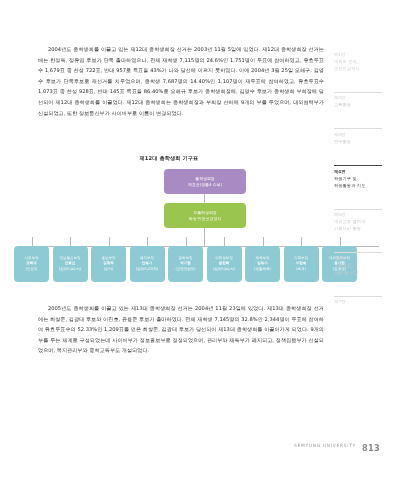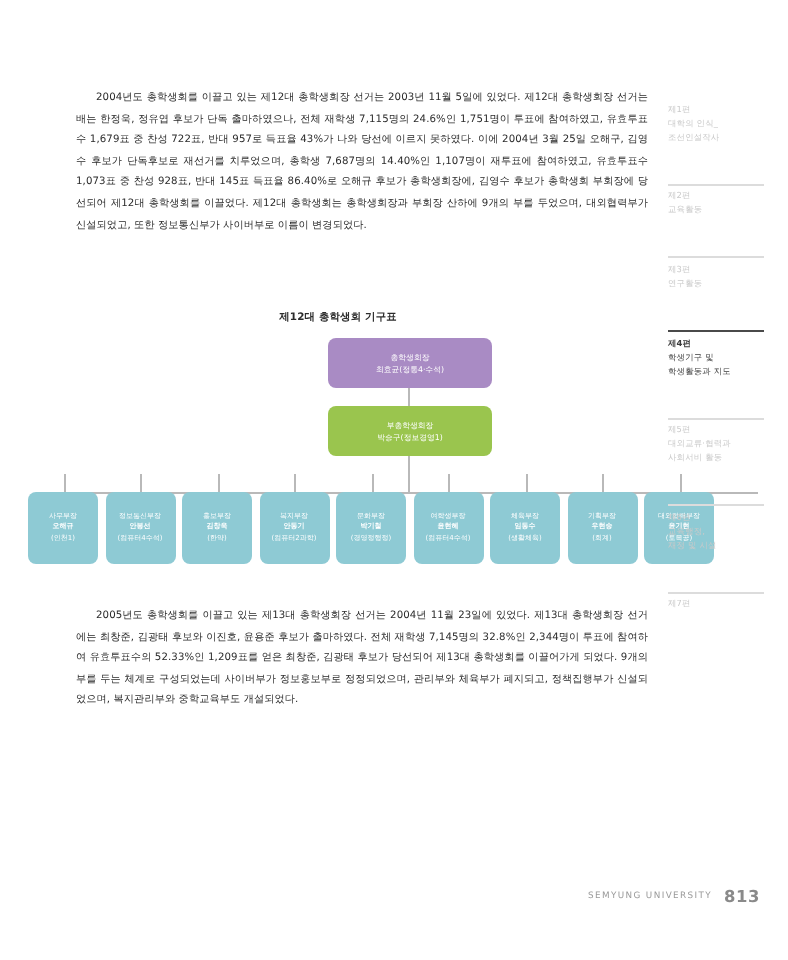--- a/index.html
+++ b/index.html
@@ -128,21 +128,21 @@
   .side-item .num{display:block;}
   .side-item .lbl{display:block;}
   .side-item.active{color:#3b3b3b;}
   .side-item.active .sep{background:#4a4a4a;height:1.1px;}
   .side-item.active .num{font-weight:bold;}
 
   
   .footer{
     position:absolute;
     right:14px; bottom:27px;
-    display:flex;align-items:center;gap:6px;
+    display:flex;align-items:flex-start;gap:6px;
   }
   .footer .brand{
     font-size:4.4px;
     letter-spacing:0.7px;
     color:#9a9a9a;
   }
   .footer .pgno{
     font-size:8.2px;
     font-weight:bold;
     color:#8a8a8a;

